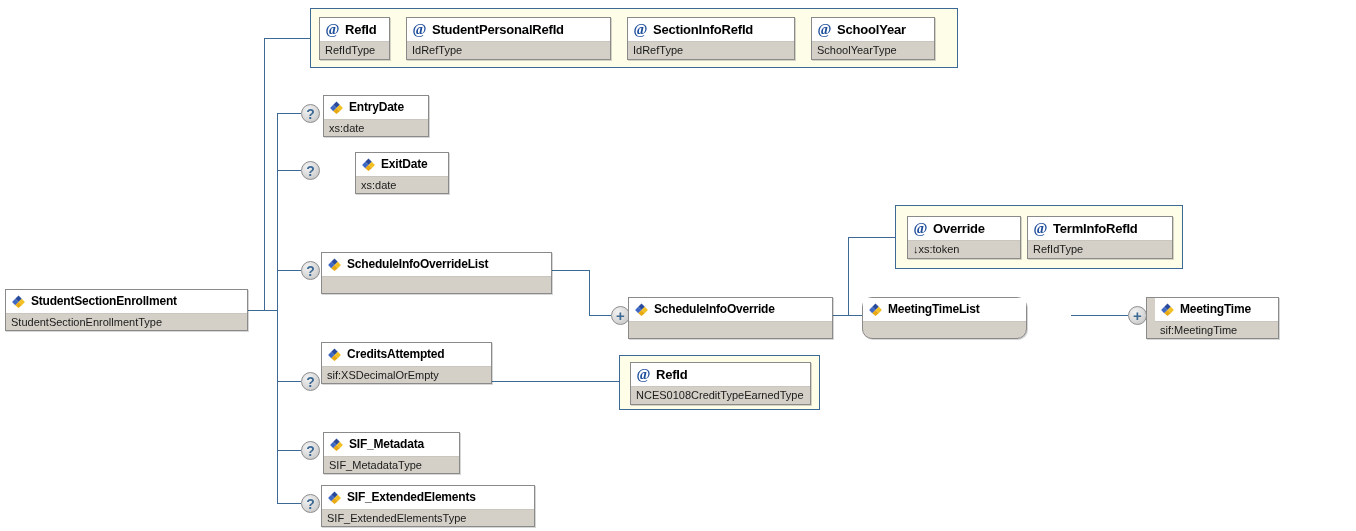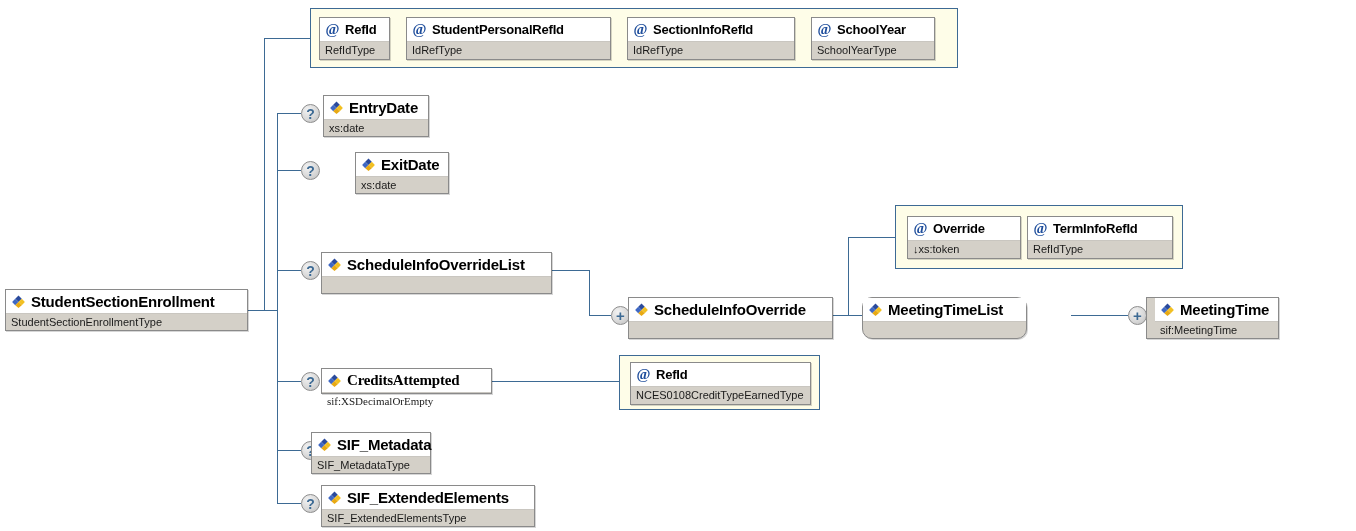--- a/index.html
+++ b/index.html
@@ -47,21 +47,21 @@
     background: #ffffff;
     border-bottom: 1px solid #c9c6c0;
     height: 24px;
     display: flex;
     align-items: center;
     padding: 0 6px 0 5px;
     box-sizing: border-box;
     white-space: nowrap;
   }
   .node .title .label {
-    font-size: 15px;
+    font-size: 12px;
     font-weight: bold;
     color: #000000;
     letter-spacing: -0.2px;
     line-height: 15px;
   }
   .node .type {
     height: 17px;
     display: flex;
     align-items: center;
     padding: 0 5px;
@@ -242,34 +242,34 @@
           <use href="#sym-element-icon"></use>
         </svg>
       <span class="label">ScheduleInfoOverrideList</span>
     </div>
     <div class="type"></div>
   </div>
 
   <div class="marker" style="left:301px; top:372px;">
     <span>?</span>
   </div>
-  <div class="node" style="left:321px; top:368px; width:171px; height:26px;font-family:Liberation Serif, serif;">
+  <div class="node" style="left:321px; top:342px; width:171px; height:42px;">
     <div class="title">
       <svg class="icon">
           <use href="#sym-element-icon"></use>
         </svg>
       <span class="label">CreditsAttempted</span>
     </div>
     <div class="type">sif:XSDecimalOrEmpty</div>
   </div>
 
   <div class="marker" style="left:301px; top:441px;">
     <span>?</span>
   </div>
-  <div class="node" style="left:311px; top:432px; width:120px; height:42px;">
+  <div class="node" style="left:323px; top:432px; width:137px; height:42px;">
     <div class="title">
       <svg class="icon">
           <use href="#sym-element-icon"></use>
         </svg>
       <span class="label">SIF_Metadata</span>
     </div>
     <div class="type">SIF_MetadataType</div>
   </div>
 
   <div class="marker" style="left:301px; top:494px;">

